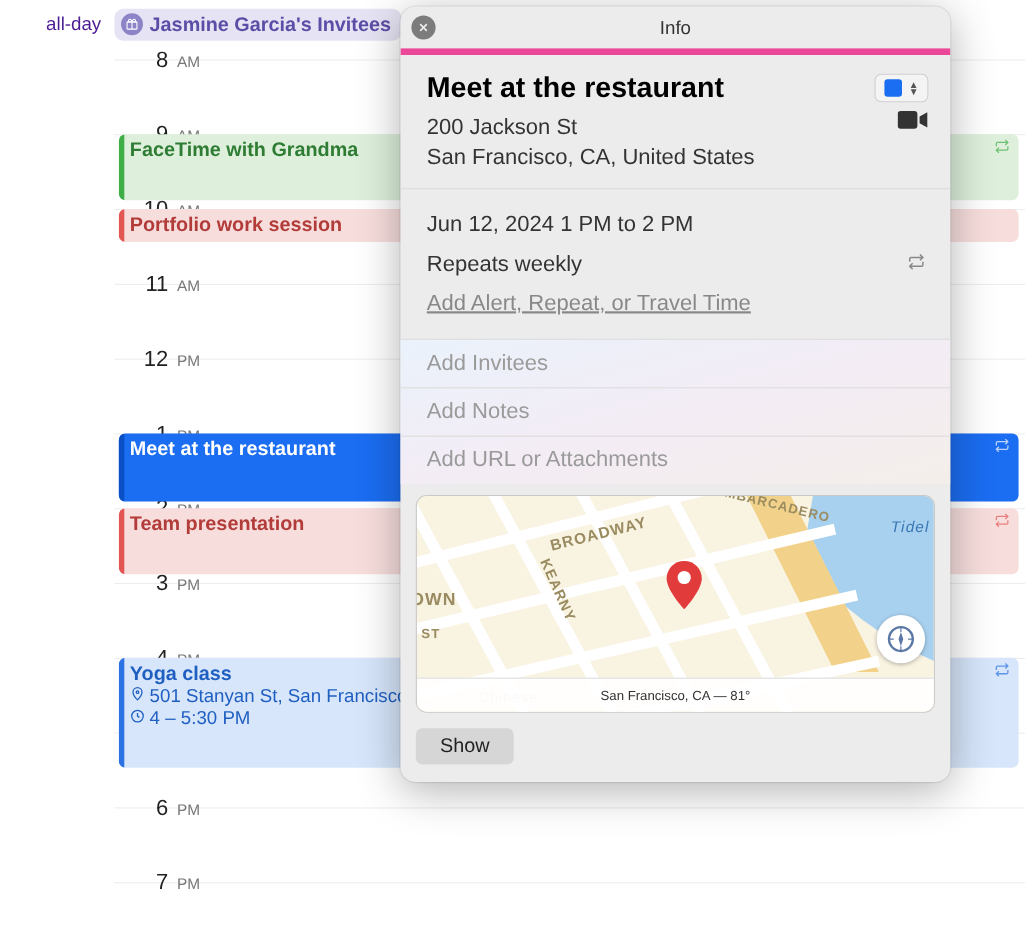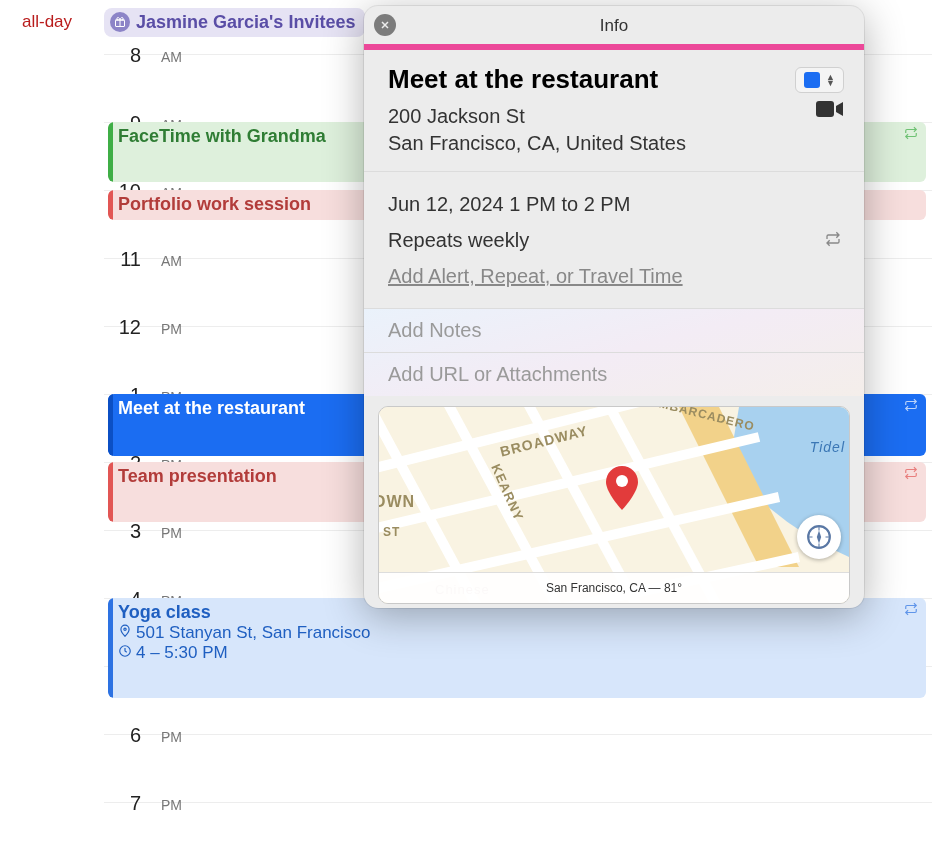--- a/index.html
+++ b/index.html
@@ -28,22 +28,23 @@
 
 .all-day-row {
   display: flex;
   align-items: center;
   height: 44px;
   padding: 6px 0 6px 2px;
   gap: 12px;
 }
 .all-day-label {
   width: 70px;
+  text-align: right;
   font-size: 17px;
-  color: #b91c1c;
+  color: #4c1d95;
 }
 .all-day-event {
   background: #e6e3f4;
   border-radius: 8px;
   padding: 4px 10px 4px 6px;
   display: inline-flex;
   align-items: center;
   gap: 6px;
   color: #5a4ea6;
   font-size: 18px;
@@ -76,21 +77,21 @@
   left: 0;
   width: 78px;
   text-align: right;
   font-size: 20px;
   color: #222;
   transform: translateY(-50%);
 }
 .hour-label .ampm {
   font-size: 14px;
   color: #777;
-  margin-left: 20px;
+  margin-left: 8px;
 }
 
 .event-block {
   position: absolute;
   left: 88px;
   right: 6px;
   border-radius: 6px;
   padding: 4px 8px 4px 10px;
   overflow: hidden;
 }
@@ -451,20 +452,21 @@
             <path d="M17 2l4 4-4 4M3 12V8a2 2 0 0 1 2-2h16M7 22l-4-4 4-4M21 12v4a2 2 0 0 1-2 2H3"></path>
           </svg>
       </span>
     </div>
     <div class="row gray">
       <span>Add Alert, Repeat, or Travel Time</span>
     </div>
   </div>
 
   <div class="placeholder-links">
+    <div class="gray-link">Add Invitees</div>
     <div class="gray-link">Add Notes</div>
     <div class="gray-link last">Add URL or Attachments</div>
   </div>
 
   <div class="map-area">
     <div class="map">
       <svg class="map-svg" viewBox="0 0 470 198">
         <rect width="470" height="198" fill="#f9f3e2"></rect>
 
         <path d="M360 0 L470 0 L470 150 Q400 120 350 60 Z" fill="#a8d1ef"></path>
@@ -478,21 +480,21 @@
           <line x1="-40" y1="250" x2="420" y2="150"></line>
           <line x1="60" y1="-20" x2="200" y2="240"></line>
           <line x1="140" y1="-20" x2="280" y2="240"></line>
           <line x1="220" y1="-20" x2="360" y2="240"></line>
           <line x1="-20" y1="-20" x2="120" y2="240"></line>
         </g>
       </svg>
       <div class="street-label" style="top:26px;left:120px;transform:rotate(-14deg);font-size:14px;">BROADWAY</div>
       <div class="street-label" style="top:78px;left:98px;transform:rotate(66deg);font-size:13px;">KEARNY</div>
       <div class="street-label" style="top:0px;left:270px;transform:rotate(14deg);font-size:12px;">EMBARCADERO</div>
-      <div class="street-label" style="top:32px;right:4px;color:#3b77b5;font-style:italic;font-weight:500;font-size:14px;">Tidel</div>
+      <div class="street-label" style="top:20px;right:4px;color:#3b77b5;font-style:italic;font-weight:500;font-size:14px;">Tidel</div>
       <div class="street-label" style="top:86px;left:-6px;font-size:16px;">OWN</div>
       <div class="street-label" style="top:118px;left:4px;font-size:12px;">ST</div>
       <div class="street-label" style="bottom:6px;left:56px;color:#caa; font-weight:400; font-size:13px;">Chinese</div>
 
       <div class="map-pin">
         <svg viewBox="0 0 34 44">
           <path d="M17 0C8 0 1 7 1 16c0 11 16 28 16 28s16-17 16-28C33 7 26 0 17 0z" fill="#e23b3b"></path>
           <circle cx="17" cy="15" r="6" fill="#fff"></circle>
         </svg>
       </div>
@@ -500,13 +502,16 @@
         <svg width="26" height="26" viewBox="0 0 24 24" fill="none" stroke="#5a78a5" stroke-width="2">
             <circle cx="12" cy="12" r="10"></circle>
             <path d="M12 2v4M12 18v4M2 12h4M18 12h4" stroke-width="1"></path>
             <polygon points="12,6 14,12 12,18 10,12" fill="#5a78a5" stroke="none"></polygon>
           </svg>
       </div>
       <div class="map-footer">San Francisco, CA — 81°</div>
     </div>
   </div>
 
+  <div class="popover-footer">
+    <button class="show-btn">Show</button>
+  </div>
 </div>
 
 </body></html>

